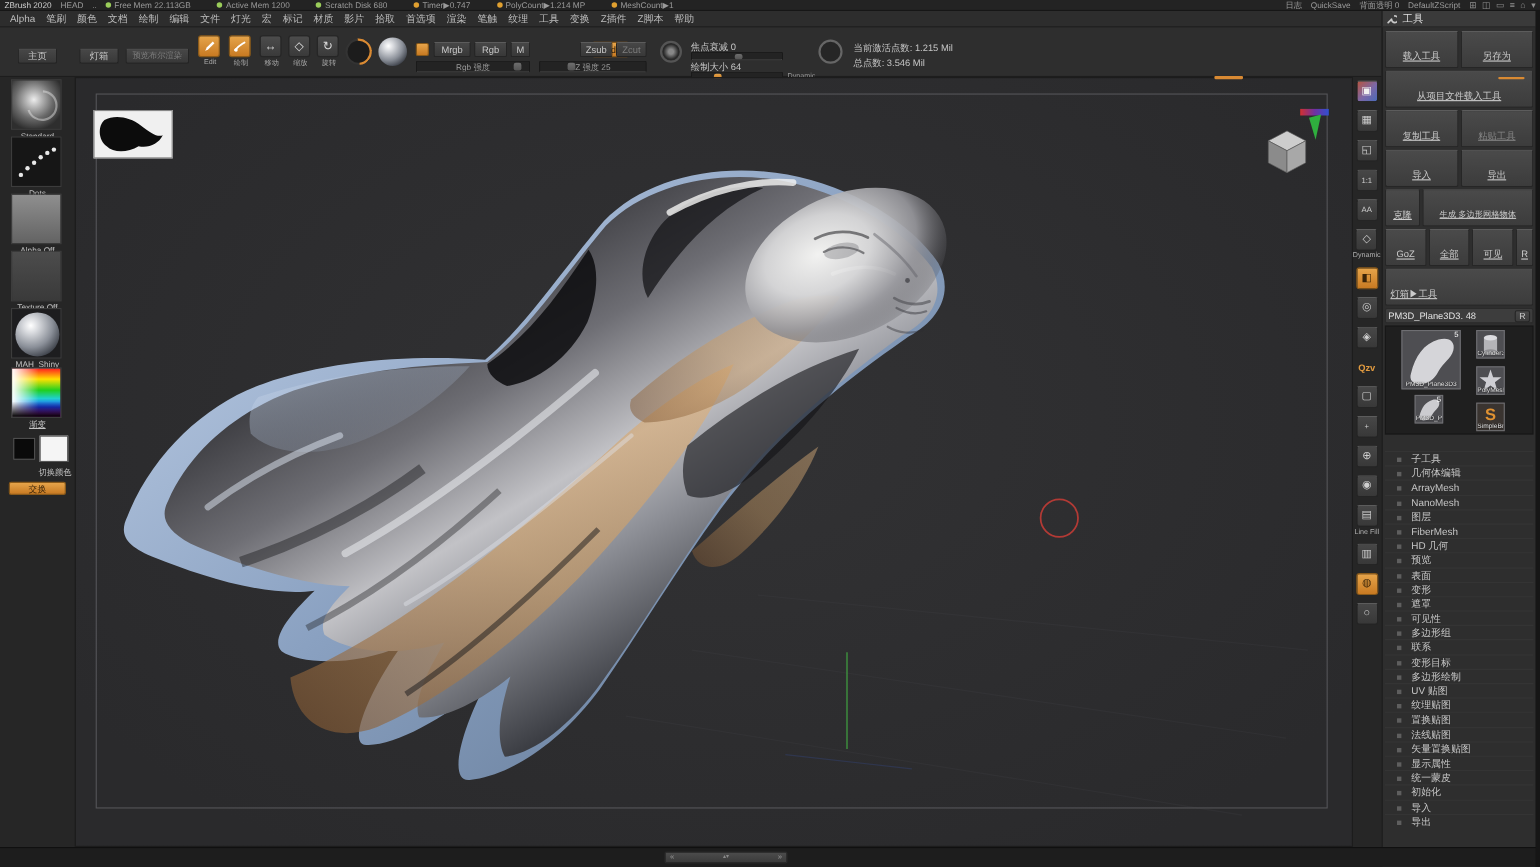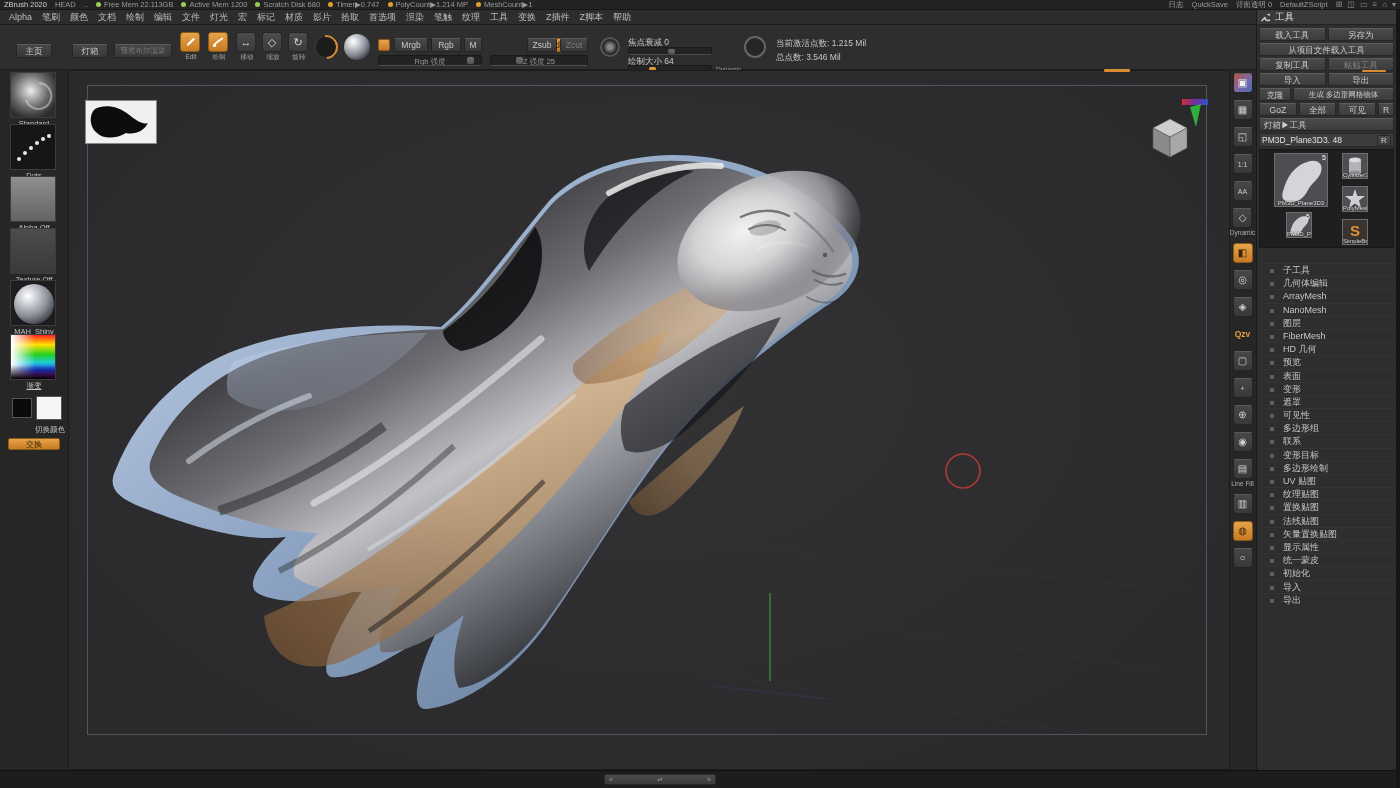--- a/index.html
+++ b/index.html
@@ -85,21 +85,21 @@
   
   .tool-panel{position:absolute;left:1256px;top:10px;width:140px;height:778px;background:#2e2e2e;
     border-left:1px solid #1a1a1a;}
   .tp-header{height:15px;background:#3a3a3a;display:flex;align-items:center;gap:5px;padding-left:3px;
     border-bottom:1px solid #222;}
   .tp-title{font-size:9.5px;color:#e0e0e0;}
   .tp-body{padding:3px 2px 0 2px;}
   .tp-row{display:flex;gap:2px;margin-bottom:2px;}
   .tp-btn{height:13px;line-height:12px;font-size:8.5px;color:#cccccc;background:linear-gradient(#4a4a4a,#3c3c3c);
     border:1px solid #262626;border-top-color:#5c5c5c;border-radius:2px;text-align:center;flex:1;
-    overflow:hidden;white-space:nowrap;padding:0 1px;}
+    overflow:hidden;white-space:nowrap;padding:16px 1px;text-decoration:underline;}
   .tp-btn.dim{color:#858585;}
   .tp-btn.w-fixed{flex:0 0 auto;}
   .tp-current{display:flex;align-items:center;height:14px;background:#3d3d3d;border:1px solid #2a2a2a;
     border-radius:2px;margin-bottom:2px;padding:0 2px;}
   .tp-current-name{flex:1;font-size:8.5px;color:#e2e2e2;white-space:nowrap;overflow:hidden;}
   .tp-current-r{flex:0 0 14px;height:11px;line-height:10px;font-size:8px;text-align:center;
     background:linear-gradient(#4a4a4a,#3c3c3c);border:1px solid #262626;border-radius:2px;color:#ccc;}
   .tp-thumbs{position:relative;height:99px;background:#1f1f1f;border:1px solid #171717;margin-bottom:2px;}
   .thumb{position:absolute;background:#4e4e52;border:1px solid #6e6e72;overflow:hidden;}
   .thumb .badge{position:absolute;right:1px;top:0;font-size:7px;color:#fff;}
@@ -122,21 +122,21 @@
 </head>
 <body>
 
 <div class="screen">
 
   <div class="titlebar">
     <div class="tb-left">
       <span class="tb-app">ZBrush 2020</span>
       <span>HEAD</span>
       <span>..</span>
-      <span style="display:flex;gap:8px;">
+      <span style="display:flex;gap:24px;">
 
           <span class="stat">
             <i class="dot" style="background: rgb(154, 205, 90);"></i>
             <span>Free Mem 22.113GB</span>
           </span>
 
           <span class="stat">
             <i class="dot" style="background: rgb(154, 205, 90);"></i>
             <span>Active Mem 1200</span>
           </span>

